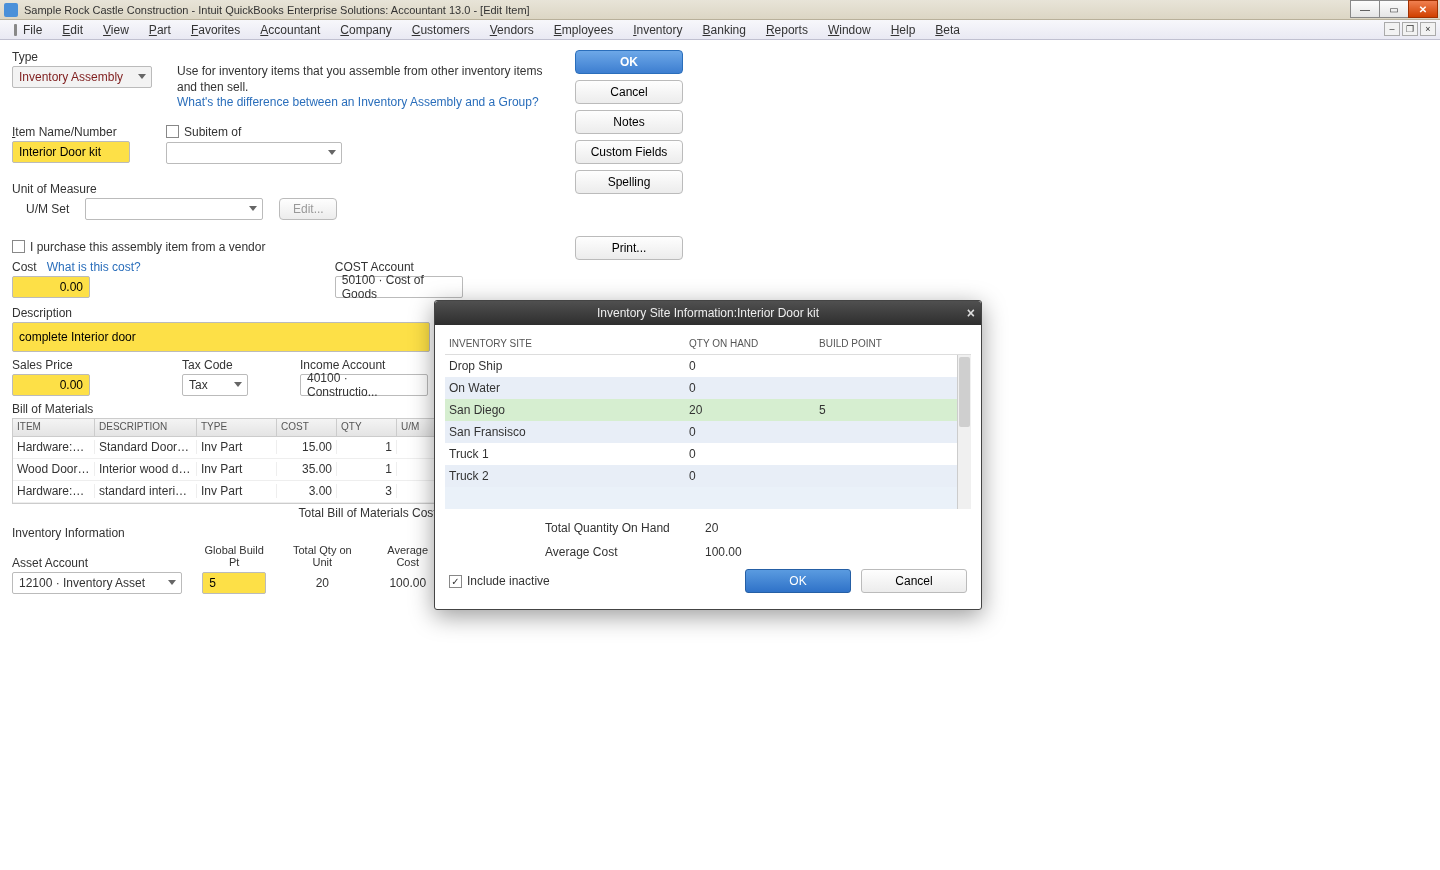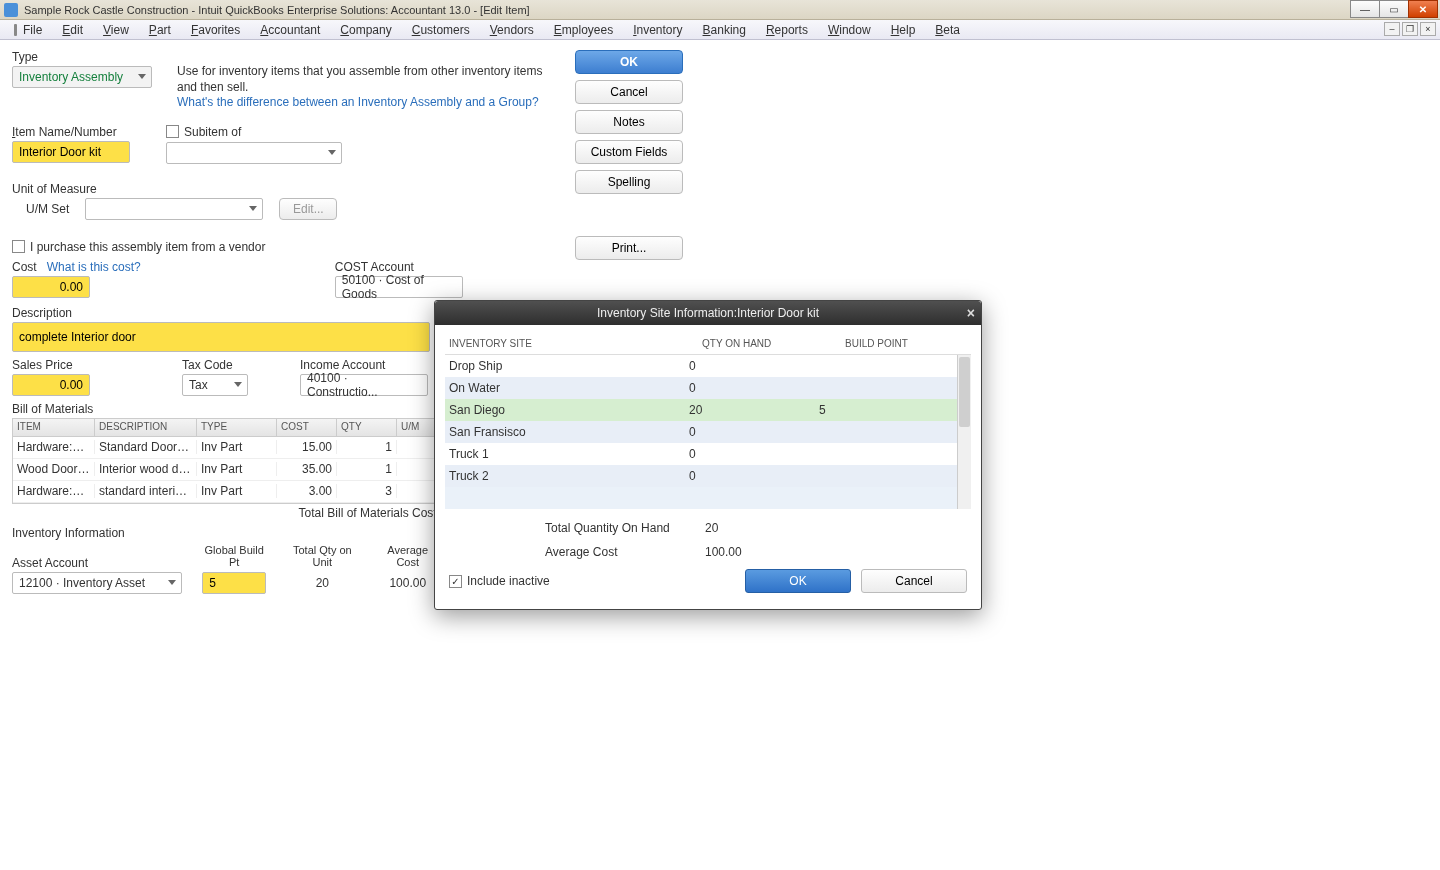--- a/index.html
+++ b/index.html
@@ -23,21 +23,21 @@
   .form-area { width: 560px; }
   
   .row { margin-bottom: 6px; }
   .lbl { font-size: 12px; color: #333; display: block; margin-bottom: 2px; }
   
   .type-row { display:flex; }
   .type-left { width: 155px; }
   .type-desc { font-size: 12px; color: #333; margin-left: 10px; margin-top: 14px; line-height: 1.3; width: 380px; }
   .link { color: #2a6ebb; cursor: pointer; }
   
-  .select { height: 22px; border: 1px solid #bbb; border-radius: 2px; background: #f3f3f3; display: flex; align-items: center; padding: 0 18px 0 6px; font-size: 12px; position: relative; color: #15803d; }
+  .select { height: 22px; border: 1px solid #bbb; border-radius: 2px; background: #f3f3f3; display: flex; align-items: center; padding: 0 18px 0 6px; font-size: 12px; position: relative; color: #7f1d1d; }
   .select.enabled { background: #fff; color: #333; }
   .select-caret { position:absolute; right:5px; top:7px; width:0;height:0;border-left:4px solid transparent;border-right:4px solid transparent;border-top:5px solid #666; }
   
   input.txt { height: 22px; border: 1px solid #bbb; border-radius: 2px; padding: 0 6px; font-size: 12px; background: #fde047; }
   input.txt.r { text-align: right; }
   
   .side-buttons { position: absolute; left: 575px; top: 10px; width: 110px; }
   .sb-btn { width: 108px; height: 24px; margin-bottom: 6px; border: 1px solid #bbb; border-radius: 4px; background: linear-gradient(#fefefe,#ececec); cursor: pointer; font-size: 12px; }
   .sb-btn.primary { background: linear-gradient(#6da8e8,#3d7ed0); border-color: #2a6ebb; color: #fff; font-weight: bold; }
   
@@ -58,21 +58,21 @@
   .inv-col { text-align: center; }
   .inv-col .lbl { font-size: 11px; margin-bottom:4px;}
   
   
   .modal { position: absolute; left: 434px; top: 260px; width: 548px; background: #fff; border: 1px solid #444; border-radius: 3px; box-shadow: 0 6px 24px rgba(0,0,0,0.4); }
   .modal-title { height: 24px; background: linear-gradient(#505050,#2e2e2e); color: #eee; font-size: 12px; display:flex; align-items:center; justify-content:center; position: relative; border-radius: 3px 3px 0 0; }
   .modal-close { position:absolute; right:6px; top:4px; color:#ddd; font-size:14px; cursor:pointer; font-weight:bold;}
   .modal-body { padding: 8px 10px 12px 10px; }
   
   .m-table { width: 100%; position:relative;}
-  .m-head { display:flex; height: 22px; align-items:center; font-size:10px; color:#555; border-bottom:1px solid #ddd;justify-content:space-between;}
+  .m-head { display:flex; height: 22px; align-items:center; font-size:10px; color:#555; border-bottom:1px solid #ddd;}
   .m-head > div { padding: 0 4px; }
   .m-body .m-row { display:flex; height:22px; align-items:center; font-size:12px;}
   .m-body .m-row > div { padding: 0 4px; }
   .m-body .m-row.alt { background: #e8eef7; }
   .m-body .m-row.sel { background: #d6eed0; }
   .m-body .m-row.blank { background: #eaf1f9; }
   .m-scroll {position:absolute; right:0; top:22px; bottom:0; width:14px; background:#f0f0f0; border-left:1px solid #ccc;}
   .m-scroll-thumb{position:absolute; left:1px; right:1px; top:2px; height:70px; background:#cfcfcf; border-radius:2px;}
   .m-c1{width:240px} .m-c2{width:130px} .m-c3{width:130px}
   

